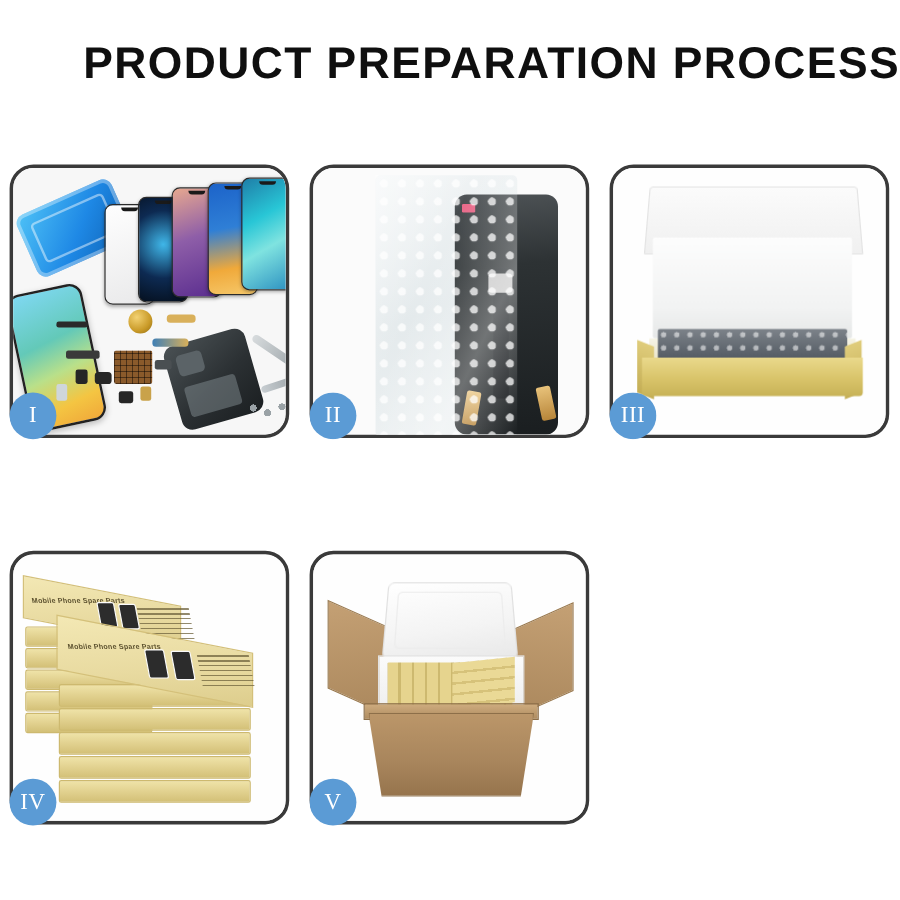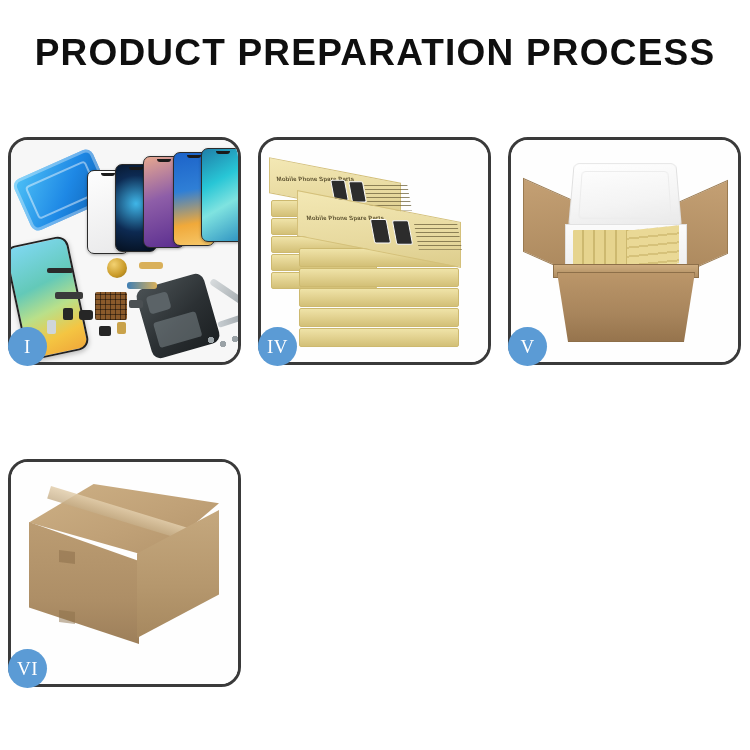--- a/index.html
+++ b/index.html
@@ -30,20 +30,21 @@
     text-align: center;
   }
   .title {
     font-family: "Liberation Sans", sans-serif;
     font-size: 37px;
     font-weight: 700;
     letter-spacing: 1.2px;
     color: #0f0f0f;
     line-height: 1.05;
     white-space: nowrap;
+    text-align: right;
   }
   .subtitle {
     margin-top: 11px;
     font-family: "Liberation Sans", sans-serif;
     font-size: 15.2px;
     font-weight: 400;
     letter-spacing: 0.15px;
     color: #161616;
     white-space: nowrap;
   }
@@ -498,21 +499,48 @@
         <div class="tiny t5"></div>
         <div class="tiny t6"></div>
         <div class="tiny t7"></div>
         <div class="tool"></div>
         <div class="tool2"></div>
         <div class="screws"></div>
       </div>
       <div class="badge">I</div>
     </div>
 
-
+    <div class="panel">
+      <div class="panel-inner p2">
+        <div class="bag">
+          <div class="screen"></div>
+          <div class="pinklabel"></div>
+          <div class="flexcable"></div>
+          <div class="connector"></div>
+          <div class="gold1"></div>
+          <div class="gold2"></div>
+          <div class="bubbles"></div>
+          <div class="sheen"></div>
+        </div>
+      </div>
+      <div class="badge">II</div>
+    </div>
+
+    <div class="panel">
+      <div class="panel-inner p3">
+        <div class="lid-back"></div>
+        <div class="foam"></div>
+        <div class="inner-wall"></div>
+        <div class="wrapped"></div>
+        <div class="tray-left"></div>
+        <div class="tray-right"></div>
+        <div class="tray-front"></div>
+      </div>
+      <div class="badge">III</div>
+    </div>
 
     <div class="panel">
       <div class="panel-inner p4">
         <div class="stack">
 
           <div class="box" style="left:10px; top:60px;  width:104px; height:15px;"></div>
           <div class="box" style="left:10px; top:78px;  width:104px; height:15px;"></div>
           <div class="box" style="left:10px; top:96px;  width:104px; height:15px;"></div>
           <div class="box" style="left:10px; top:114px; width:104px; height:15px;"></div>
           <div class="box" style="left:10px; top:132px; width:104px; height:15px;"></div>
@@ -548,26 +576,15 @@
         <div class="foam-lid"></div>
         <div class="foam-box"></div>
         <div class="inner-boxes"></div>
         <div class="inner-boxes2"></div>
         <div class="carton-rim"></div>
         <div class="carton-front"></div>
       </div>
       <div class="badge">V</div>
     </div>
 
-    <div class="panel">
-      <div class="panel-inner p6">
-        <div class="top-face"></div>
-        <div class="tape"></div>
-        <div class="front-face"></div>
-        <div class="side-face"></div>
-        <div class="tab1"></div>
-        <div class="tab2"></div>
-      </div>
-      <div class="badge">VI</div>
-    </div>
 
   </div>
 </div>
 
 </body></html>

